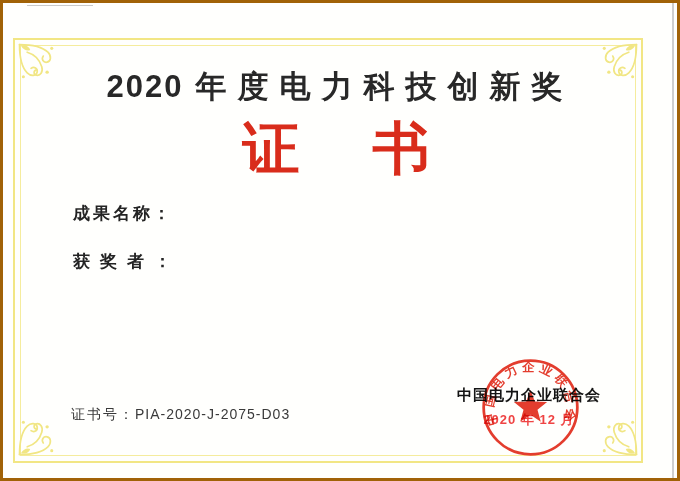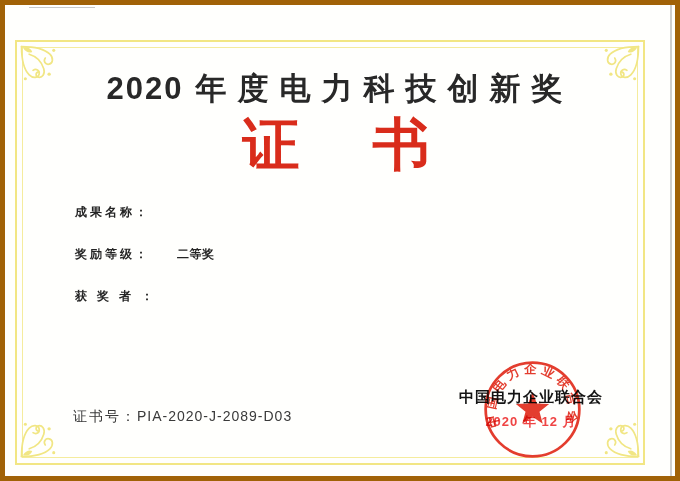--- a/index.html
+++ b/index.html
@@ -1,18 +1,18 @@
 <!DOCTYPE html>
 <html><head>
 <meta charset="utf-8">
 <style>
   html,body{margin:0;padding:0;background:#ffffff;}
   .page{
     position:relative;width:680px;height:481px;background:#fffffd;
-    border:5px solid #a16207;box-sizing:border-box;overflow:hidden;
+    border:3px solid #a16207;box-sizing:border-box;overflow:hidden;
     font-family:"Liberation Sans",sans-serif;
   }
   .scan-edge-right{position:absolute;right:3px;top:0;width:2px;height:100%;background:#bdbdbd;opacity:.75;}
   .scan-edge-top{position:absolute;left:24px;top:2px;width:66px;height:1px;background:#c9c9c9;}
 
   
   .frame-outer{position:absolute;left:10px;top:35px;width:630px;height:425px;border:2px solid #f2e684;box-sizing:border-box;}
   .frame-inner{position:absolute;left:17px;top:42px;width:616px;height:411px;border:1px solid #f5ec9d;box-sizing:border-box;}
 
   
@@ -23,27 +23,27 @@
   .corner.br{left:589px;top:407px;transform:scale(-1,-1);}
 
   .title{
     position:absolute;top:64px;left:0;width:100%;text-align:center;
     color:#282828;font-weight:bold;font-size:31px;line-height:40px;white-space:nowrap;
   }
   .title .year{letter-spacing:2px;margin-right:12px;}
   .title .rest{letter-spacing:11px;}
 
   .subtitle{
-    position:absolute;top:104px;left:0;width:100%;text-align:center;
+    position:absolute;top:110px;left:0;width:100%;text-align:center;
     font-family:"Liberation Serif",serif;font-weight:bold;
     font-size:57px;line-height:72px;color:#d92c1b;letter-spacing:8px;white-space:pre;
   }
 
   .fields{position:absolute;left:70px;top:199px;right:30px;}
-  .field-row{display:flex;align-items:center;margin-bottom:25px;font-size:12px;color:#242424;}
+  .field-row{display:flex;align-items:center;margin-bottom:25px;font-size:17px;color:#242424;}
   .field-label{font-weight:bold;width:100px;flex:0 0 100px;white-space:nowrap;}
   .field-row.ls-narrow .field-label{letter-spacing:3px;}
   .field-row.ls-wide .field-label{letter-spacing:10px;font-family:Liberation Mono, monospace;}
   .field-value{font-weight:bold;letter-spacing:.5px;white-space:nowrap;padding-left:2px;}
 
   .cert-no{position:absolute;left:68px;top:403px;font-size:14px;color:#3a3a3a;white-space:nowrap;}
   .cert-no .label{font-family:Liberation Serif, serif;letter-spacing:2px;text-align:right;}
   .cert-no .value{font-family:"Liberation Sans",sans-serif;letter-spacing:1px;}
 
   .issuer{
@@ -104,31 +104,27 @@
   <div class="title">
     <span class="year">2020</span><span class="rest">年度电力科技创新奖</span>
   </div>
 
   <div class="subtitle">证　书</div>
 
   <div class="fields">
     <div class="field-row ls-narrow">
       <span class="field-label">成果名称：</span>
     </div>
-    <div class="field-row ls-narrow">
-      <span class="field-label">奖励等级：</span>
-      <span class="field-value">二等奖</span>
-    </div>
     <div class="field-row ls-wide">
       <span class="field-label">获奖者：</span>
     </div>
   </div>
 
   <div class="cert-no">
-    <span class="label">证书号：</span><span class="value">PIA-2020-J-2089-D03</span>
+    <span class="label">证书号：</span><span class="value">PIA-2020-J-2075-D03</span>
   </div>
 
   <svg class="seal" viewBox="0 0 110 110">
     <circle cx="55" cy="55" r="51" fill="none" stroke="#e23323" stroke-width="3"></circle>
     <path id="sealArc" d="M17.4,68.7 A40,40 0 1 1 92.6,68.7" fill="none"></path>
     <text font-size="13.5" fill="#e23323" letter-spacing="4.5">
       <textPath href="#sealArc" startOffset="50%" text-anchor="middle">中国电力企业联合会</textPath>
     </text>
     <polygon fill="#e23323" points="55,36 59.7,48.5 73.1,49.1 62.6,57.5 66.2,70.4 55,63 43.8,70.4 47.4,57.5 36.9,49.1 50.3,48.5"></polygon>
   </svg>

